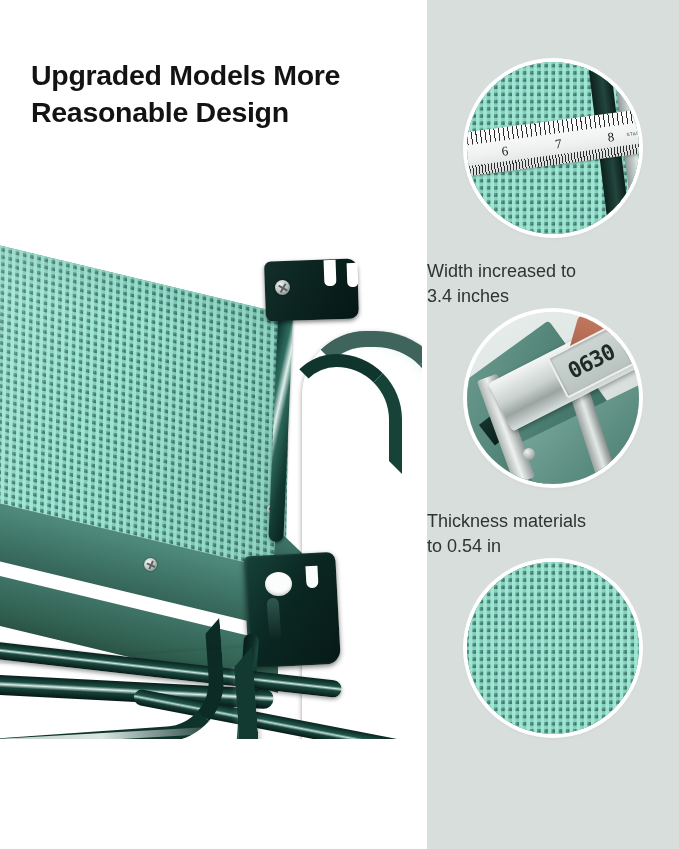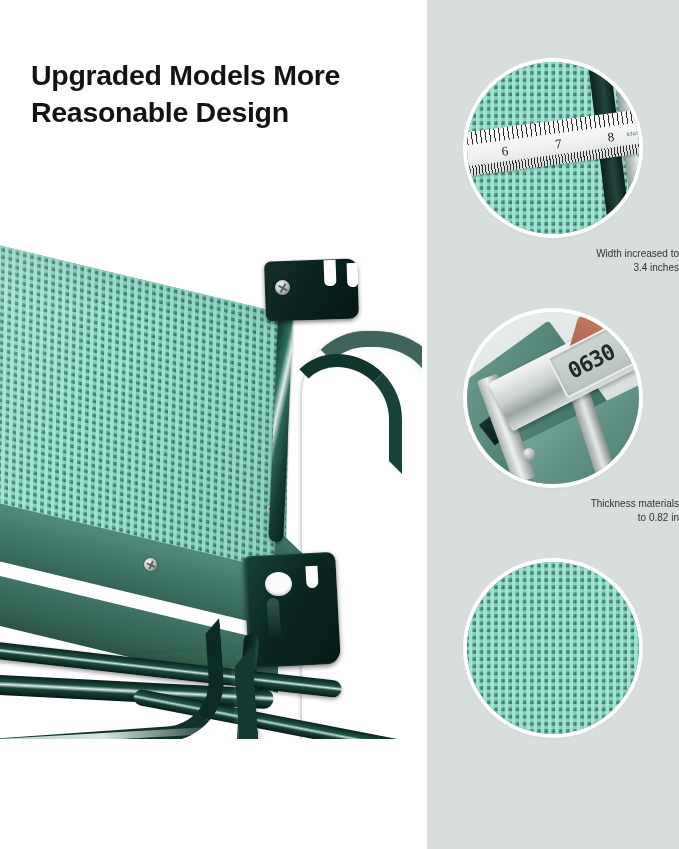--- a/index.html
+++ b/index.html
@@ -215,22 +215,22 @@
 
   .feature { position:absolute; left:0; width:252px; }
   .circle-wrap {
     position:absolute; left:50%; transform:translateX(-50%);
     width:172px; height:172px; border-radius:50%;
     overflow:hidden;
     box-shadow:0 0 0 4px #ffffff, 0 2px 6px rgba(0,0,0,.10);
     background:#d7dedb;
   }
   .caption {
-    position:absolute; left:0; width:252px; text-align:right;
-    font-size:10px; line-height:1.38; color:#2e3432;
+    position:absolute; left:0; width:252px; text-align:left;
+    font-size:18px; line-height:1.38; color:#2e3432;margin-top:12px;
   }
 
   
   #inset-ruler-bg { position:absolute; inset:0; }
   #inset-ruler-darkbar {
     position:absolute; right:18px; top:-10px; width:22px; height:200px;
     background:linear-gradient(90deg,#0c211c,#22463d 55%,#0a1d19);
     transform:rotate(-7deg);
   }
   #inset-ruler-darkbar2 {
@@ -401,21 +401,21 @@
         <div id="cal-jaw-2"></div>
         <div id="cal-body"></div>
         <div id="cal-tip"></div>
         <div id="cal-lcd">
           <span id="cal-reading">0630</span>
         </div>
         <div id="cal-screw"></div>
       </div>
       <div class="caption" style="top:185px;">
         <div>Thickness materials</div>
-        <div>to 0.82 in</div>
+        <div>to 0.54 in</div>
       </div>
     </div>
 
     <div class="feature" style="top:562px;">
       <div class="circle-wrap" style="top:0;">
         <div id="inset-texture" class="weave"></div>
       </div>
       <div class="caption" style="top:185px;">
       </div>
     </div>

